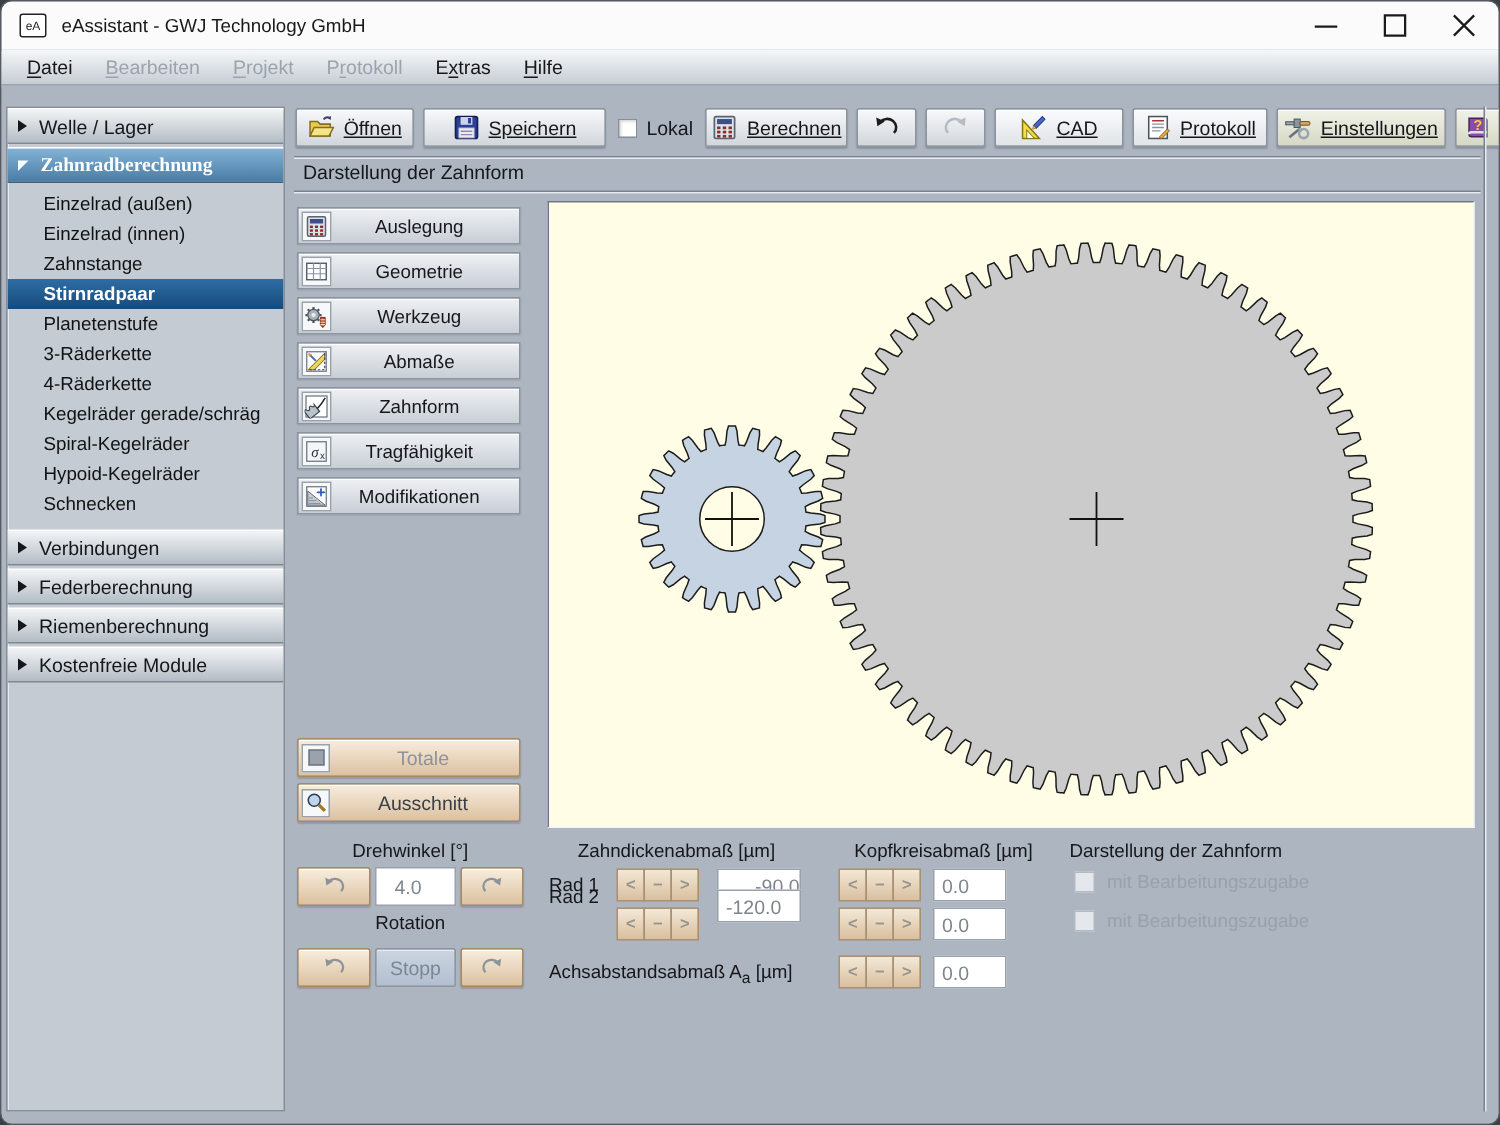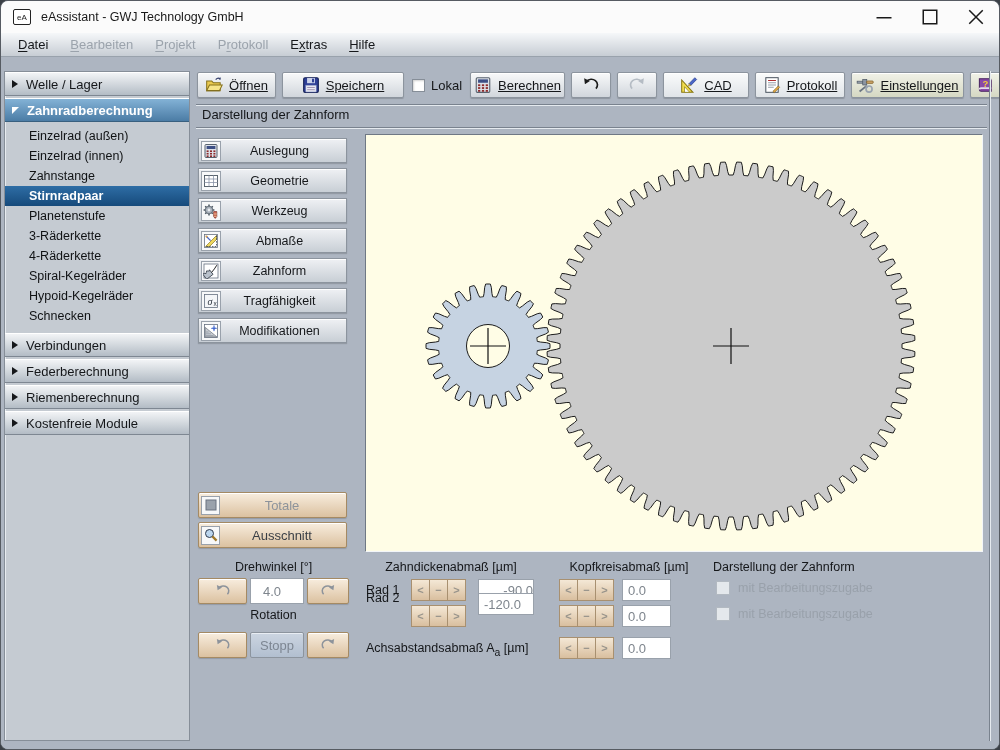--- a/index.html
+++ b/index.html
@@ -25,21 +25,21 @@
   
   .content{position:absolute;left:0;top:56px;right:0;bottom:0;background:#adb5c1;}
   
   .sidebar{position:absolute;left:3px;top:14px;width:186px;bottom:8px;background:#c5cbd2;
            border:1px solid #868e98;box-shadow:inset 1px 1px 0 #e7ebef;overflow:hidden;}
   .side-header{height:24px;margin-top:2px;background:linear-gradient(#f2f4f6,#b3bcc5);
                border-top:1px solid #fff;border-bottom:1px solid #7e8792;
                display:flex;align-items:center;padding-left:7px;gap:8px;font-size:13px;color:#15171a;}
   .side-header:first-child{margin-top:0;}
   .side-header.expanded{background:linear-gradient(#83b2d6,#4b7ca5);border-bottom:1px solid #39607f;
-                        color:#fff;font-weight:bold;}
+                        color:#fff;font-weight:bold;font-family:Liberation Serif, serif;}
   .tri-collapsed{width:0;height:0;border-left:6px solid #15171a;border-top:4.5px solid transparent;
                  border-bottom:4.5px solid transparent;}
   .side-header.expanded .tri-expanded{width:0;height:0;border-top:7px solid #fff;border-right:7px solid transparent;}
   .side-items{padding:4px 0 5px;}
   .side-item{height:20px;line-height:20px;padding-left:24px;font-size:12.5px;color:#101214;white-space:nowrap;}
   .side-item.selected{background:linear-gradient(#2e6da5,#164a7b);color:#fff;font-weight:bold;}
   
   .toolbar{position:absolute;left:196px;top:14px;height:28px;display:flex;align-items:center;gap:6px;}
   .tbtn{height:26px;display:flex;align-items:center;justify-content:center;gap:6px;font-size:13px;
         color:#15171a;background:linear-gradient(#f8f9fa,#d1d6dc);border:1px solid #8c949e;
@@ -143,20 +143,21 @@
           <span>Zahnradberechnung</span>
         </div>
         <div class="side-items">
           <div class="side-item">Einzelrad (außen)</div>
           <div class="side-item">Einzelrad (innen)</div>
           <div class="side-item">Zahnstange</div>
           <div class="side-item selected">Stirnradpaar</div>
           <div class="side-item">Planetenstufe</div>
           <div class="side-item">3-Räderkette</div>
           <div class="side-item">4-Räderkette</div>
+          <div class="side-item">Kegelräder gerade/schräg</div>
           <div class="side-item">Spiral-Kegelräder</div>
           <div class="side-item">Hypoid-Kegelräder</div>
           <div class="side-item">Schnecken</div>
         </div>
         <div class="side-header">
           <span class="tri-collapsed"></span>
           <span>Verbindungen</span>
         </div>
         <div class="side-header">
           <span class="tri-collapsed"></span>

